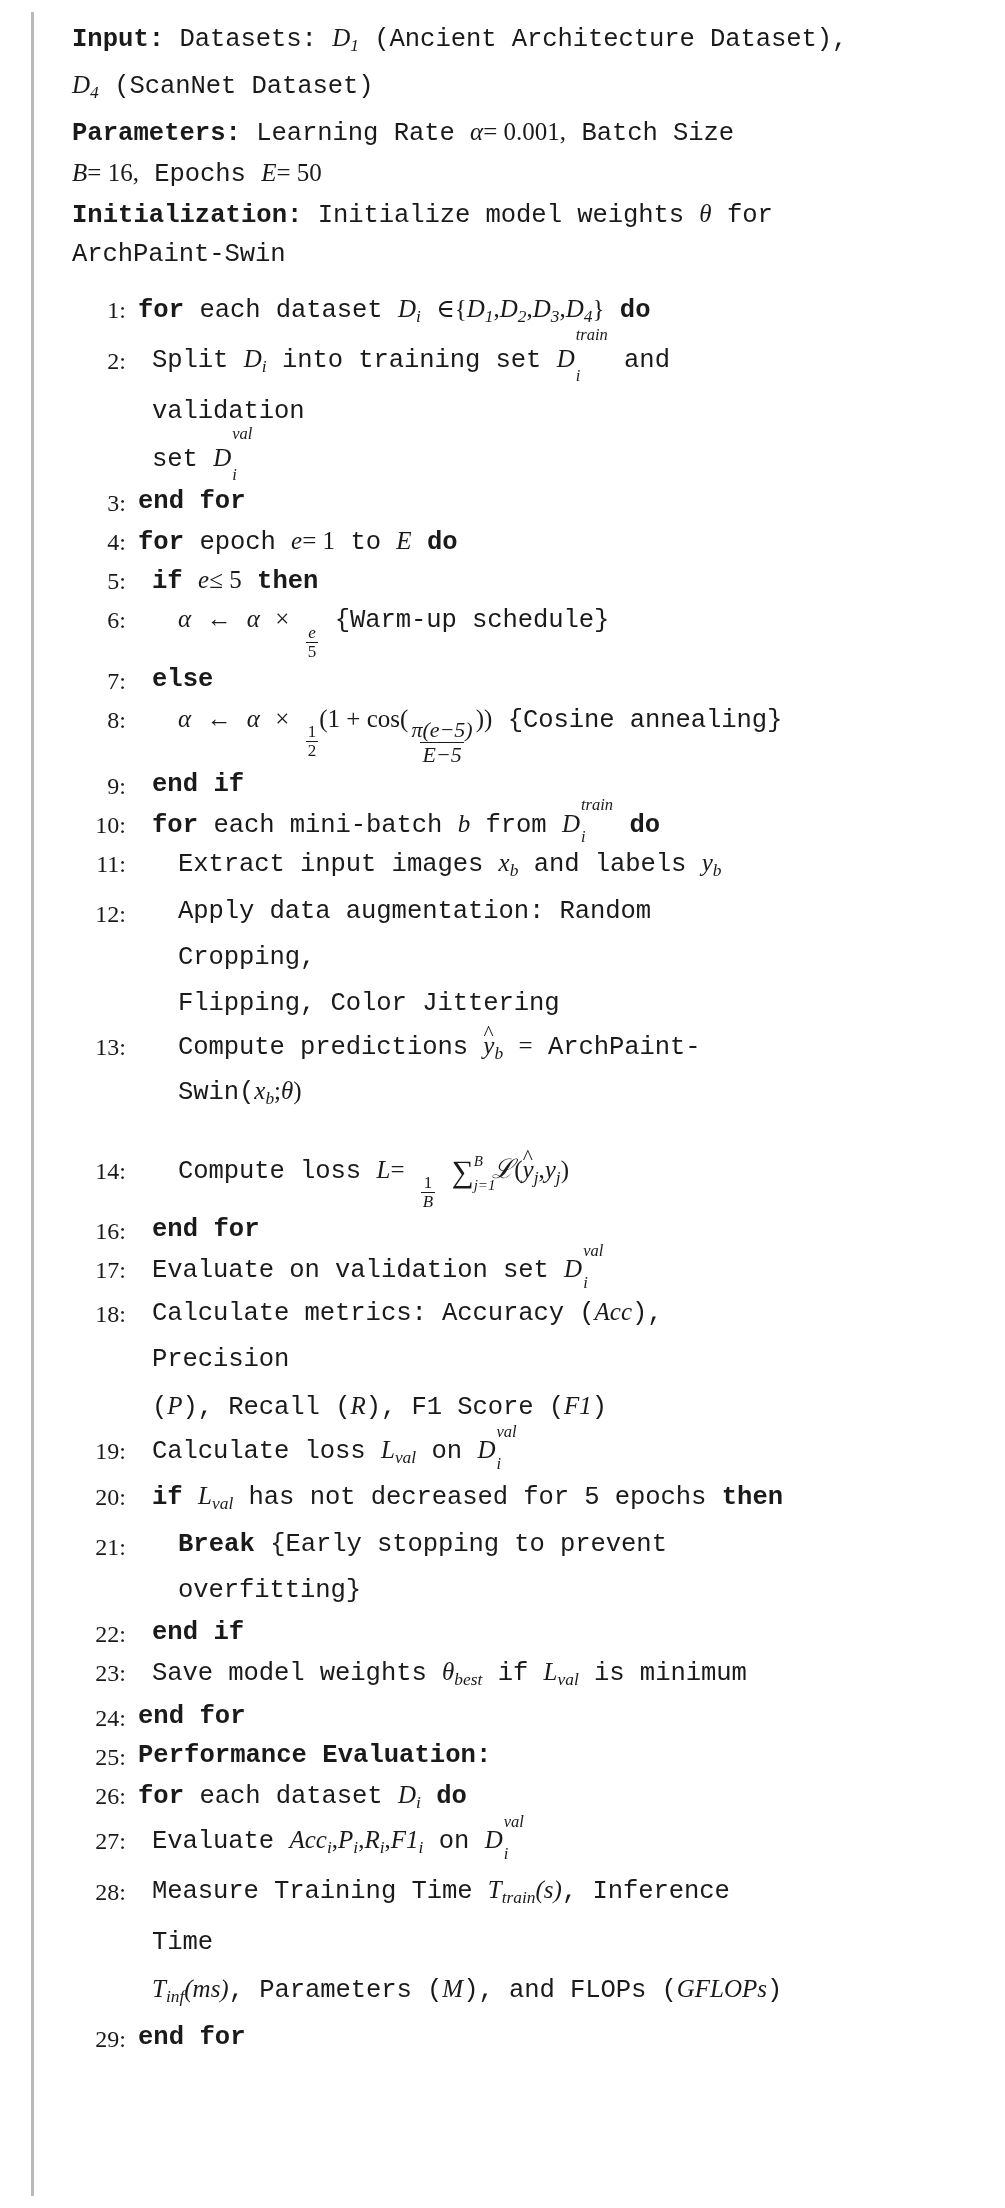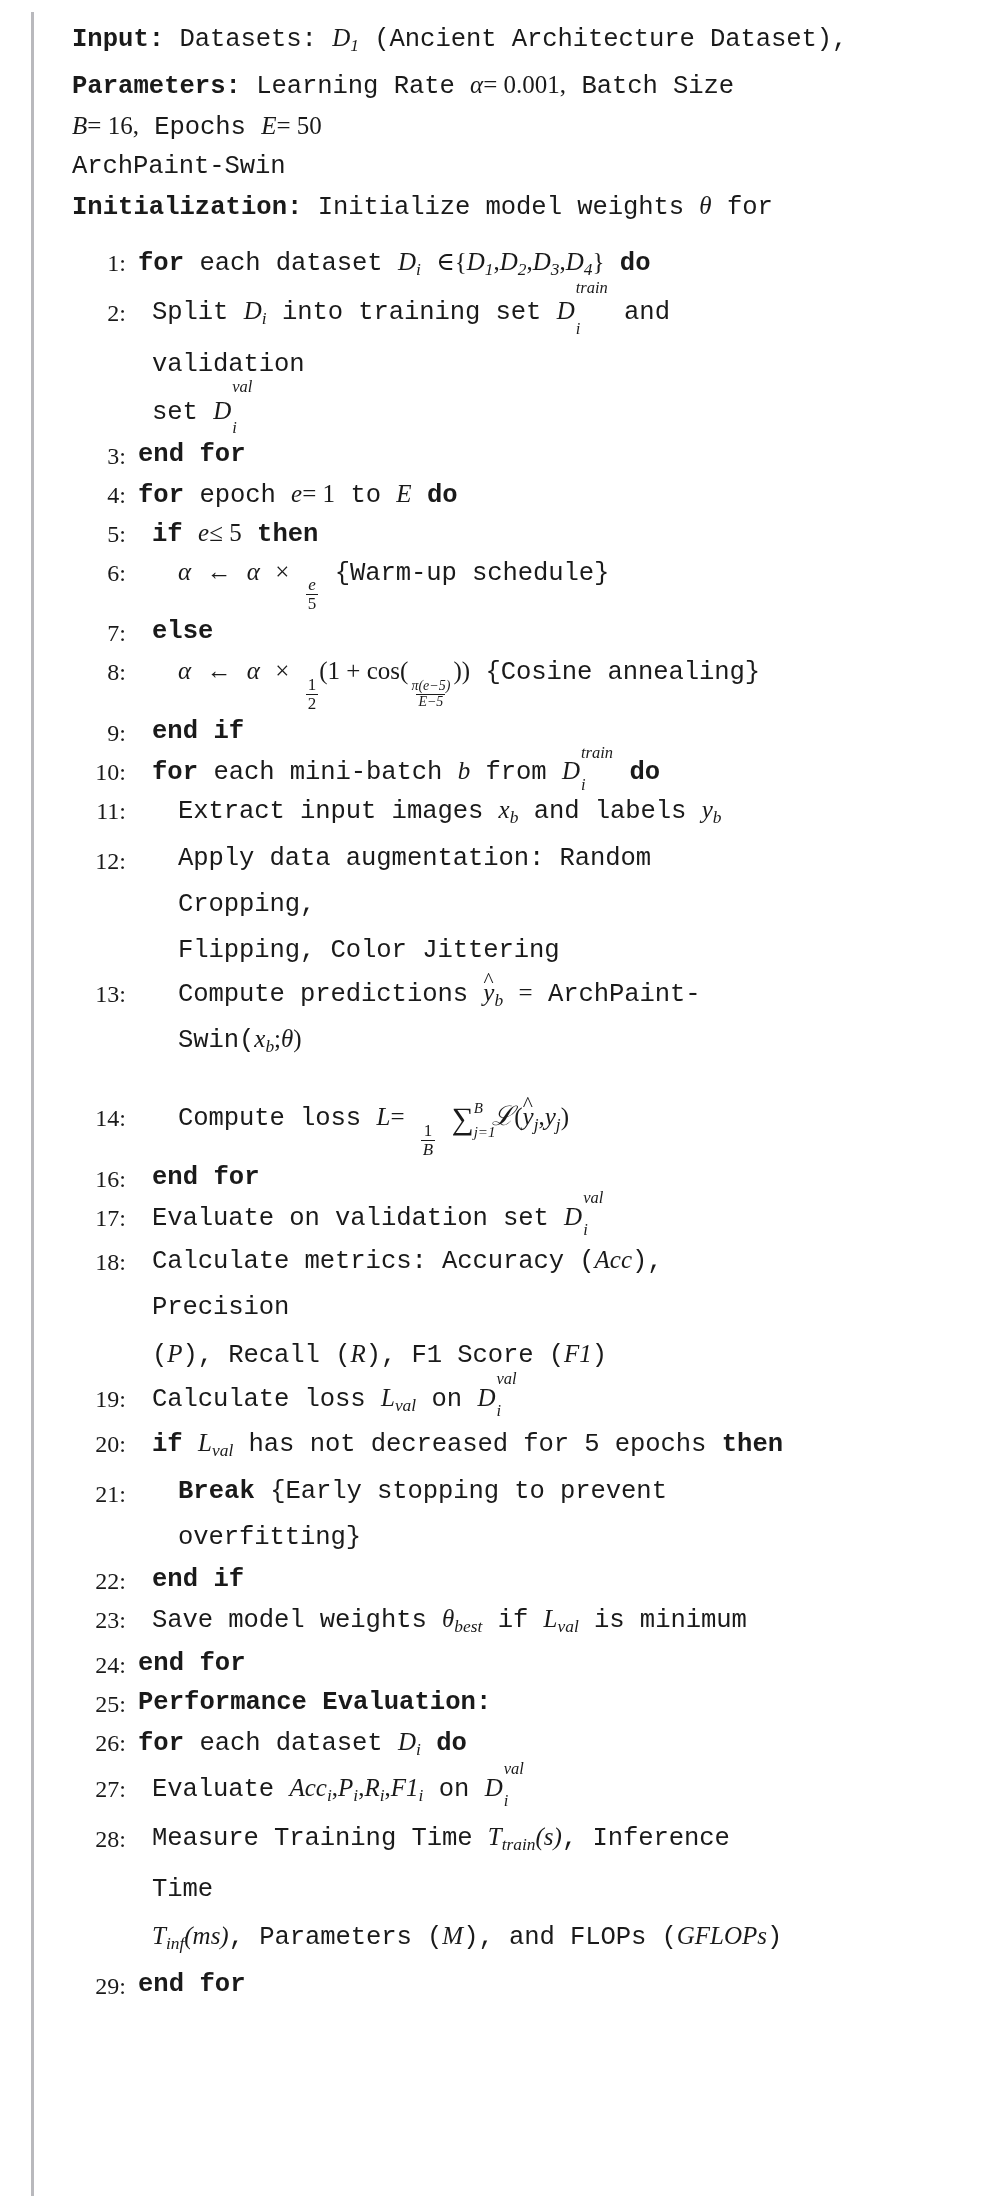--- a/index.html
+++ b/index.html
@@ -70,21 +70,21 @@
     display: inline-flex;
     flex-direction: column;
     align-items: center;
     vertical-align: -0.42em;
     font-family: "Liberation Serif", "DejaVu Serif", serif;
     line-height: 1.06;
     margin: 0 1px;
   }
   .frac .num { font-size: 17px; padding: 0 2px; }
   .frac .den { font-size: 17px; padding: 0 2px; border-top: 1.3px solid #1a1a1a; }
-  .frac.big .num, .frac.big .den { font-size: 14px; }
+  .frac.big .num, .frac.big .den { font-size: 22px; }
 
   
   .sumr { display: inline-block; vertical-align: -0.16em; position: relative; margin-right: 2px; }
   .sumr .sig { font-family: "Liberation Serif","DejaVu Serif",serif; font-size: 31px; }
   .sumr .lim-up { position: absolute; left: 100%; bottom: 0.95em; font-size: 15px; font-style: italic;
                   font-family: "Liberation Serif","DejaVu Serif",serif; white-space: nowrap; }
   .sumr .lim-dn { position: absolute; left: 100%; top: 0.95em; font-size: 15px; font-style: italic;
                   font-family: "Liberation Serif","DejaVu Serif",serif; white-space: nowrap; }
   .sumr-pad { display: inline-block; width: 16px; }
 
@@ -145,30 +145,31 @@
 </head>
 <body>
 
 <div id="algorithm-page">
   <div id="left-rule"></div>
 
   <div class="algo-body">
 
     <div class="hdr-block">
       <span class="hdr-line"><span class="kw">Input:</span> <span class="mono">Datasets:</span> <span class="mi">D</span><span class="sub">1</span> <span class="mono">(Ancient Architecture Dataset),</span></span>
+      <span class="hdr-line"><span class="mi">D</span><span class="sub">4</span> <span class="mono">(ScanNet Dataset)</span></span>
     </div>
 
     <div class="hdr-block">
       <span class="hdr-line"><span class="kw">Parameters:</span> <span class="mono">Learning Rate</span> <span class="mi">α</span><span class="mn">= 0.001,</span> <span class="mono">Batch Size</span></span>
       <span class="hdr-line"><span class="mi">B</span><span class="mn">= 16,</span> <span class="mono">Epochs</span> <span class="mi">E</span><span class="mn">= 50</span></span>
     </div>
 
     <div class="hdr-block" style="margin-bottom:16px;">
+      <span class="hdr-line"><span class="kw">Initialization:</span> <span class="mono">Initialize model weights</span> <span class="mi">θ</span> <span class="mono">for</span></span>
       <span class="hdr-line"><span class="mono">ArchPaint-Swin</span></span>
-      <span class="hdr-line"><span class="kw">Initialization:</span> <span class="mono">Initialize model weights</span> <span class="mi">θ</span> <span class="mono">for</span></span>
     </div>
 
     <div class="step">
       <span class="step-num">1:</span>
       <span class="step-body"><span class="kw">for</span> <span class="mono">each dataset</span> <span class="mi">D</span><span class="sub">i</span> <span class="mo">∈</span><span class="mn">{</span><span class="mi">D</span><span class="sub">1</span><span class="mn">,</span><span class="mi">D</span><span class="sub">2</span><span class="mn">,</span><span class="mi">D</span><span class="sub">3</span><span class="mn">,</span><span class="mi">D</span><span class="sub">4</span><span class="mn">}</span> <span class="kw">do</span></span>
     </div>
 
     <div class="step tall">
       <span class="step-num">2:</span>
       <span class="step-body ind1">

